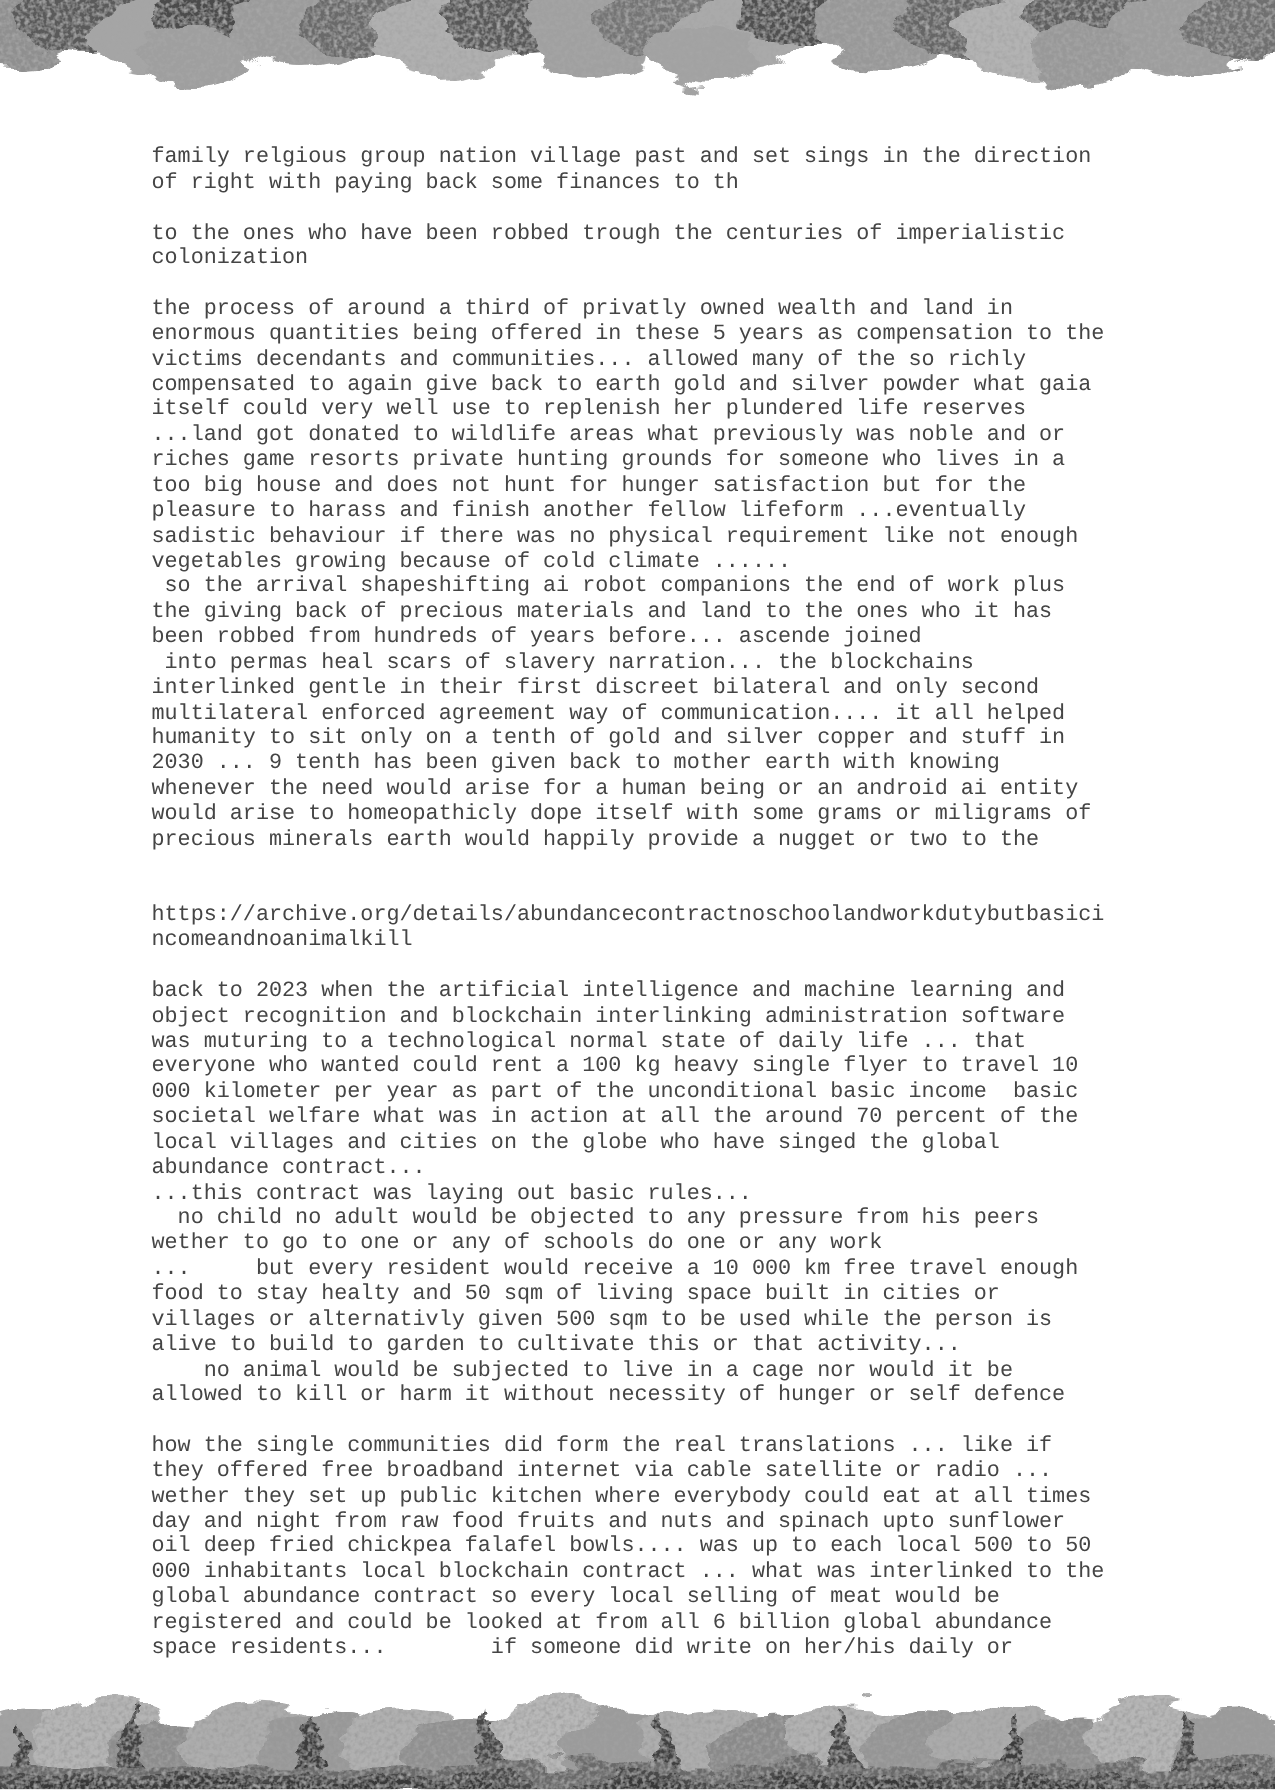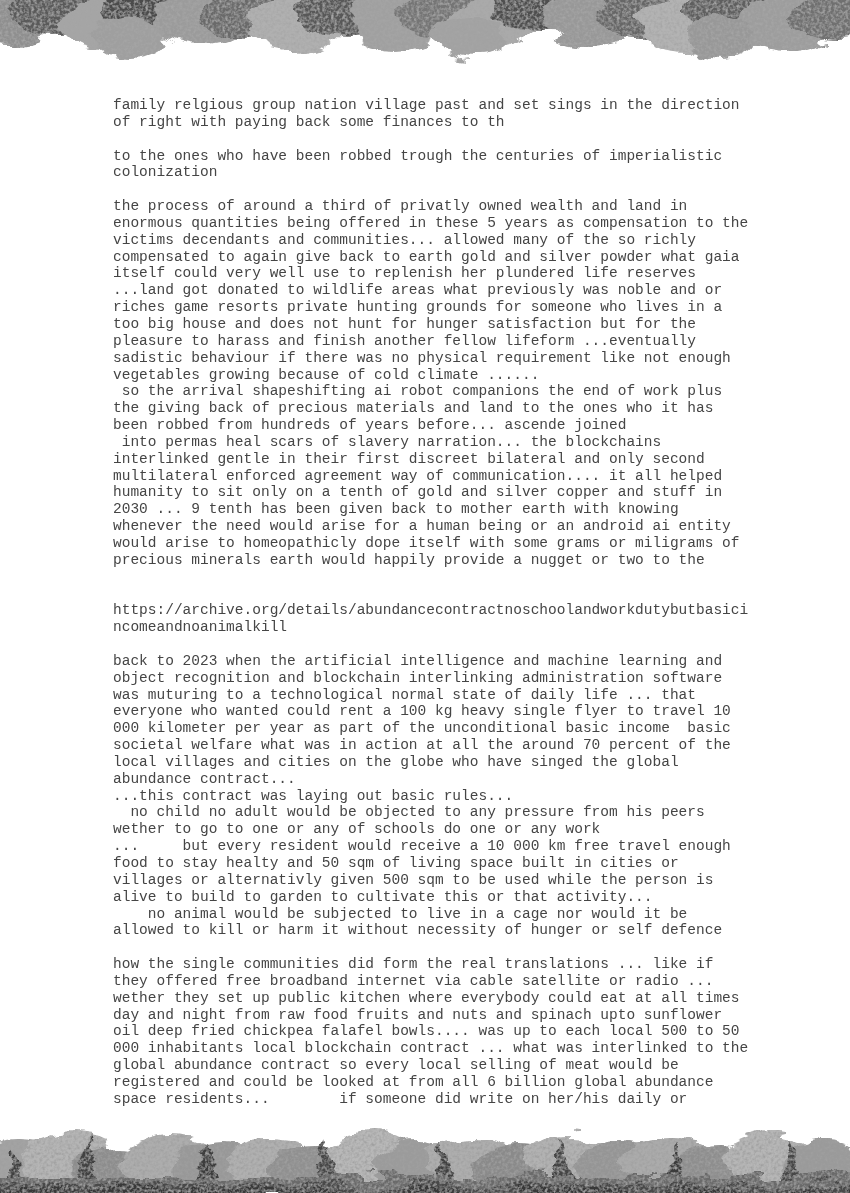--- a/index.html
+++ b/index.html
@@ -18,21 +18,21 @@
     position: absolute;
     left: 0;
     width: 850px;
     height: 66px;
     display: block;
   }
   .border-top { top: 0; }
   .border-bottom { bottom: 0; }
   .body-text {
     position: absolute;
-    left: 113px;
+    left: 101px;
     top: 97px;
     margin: 0;
     width: 700px;
     font-family: "Liberation Mono", "DejaVu Sans Mono", monospace;
     font-size: 14.5px;
     line-height: 16.85px;
     font-weight: 400;
     color: #454545;
     white-space: pre;
     letter-spacing: 0px;

